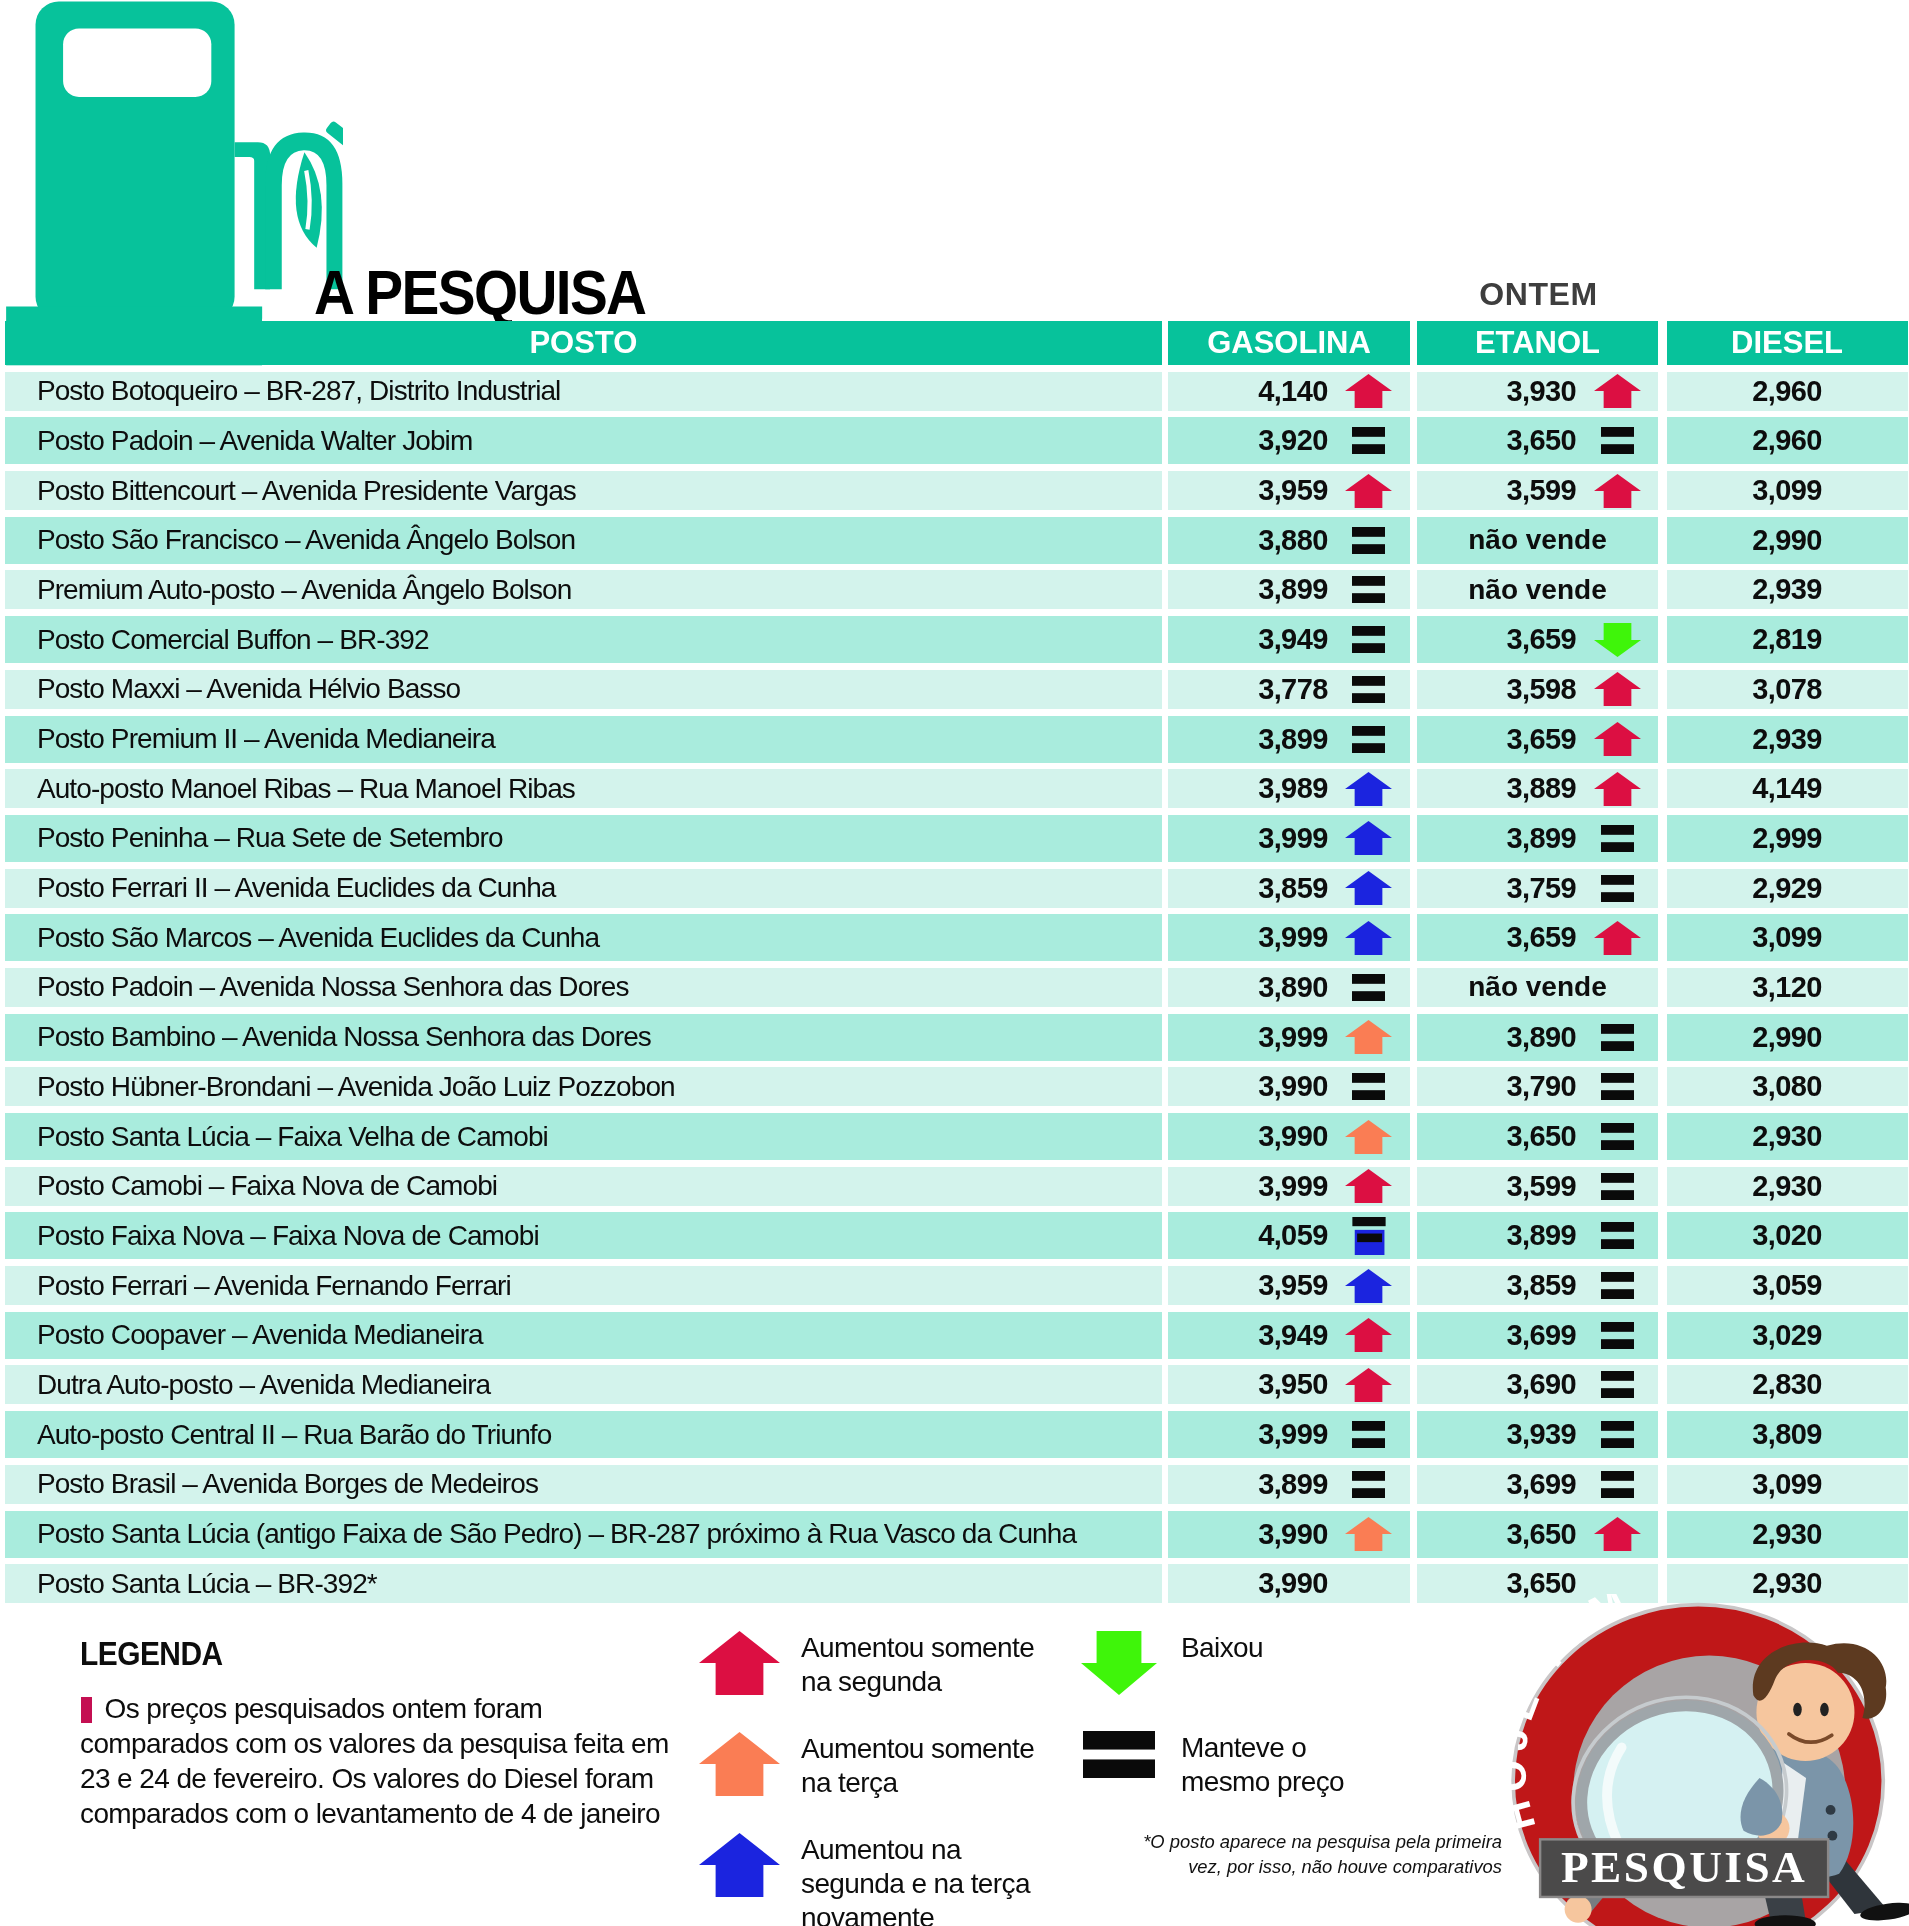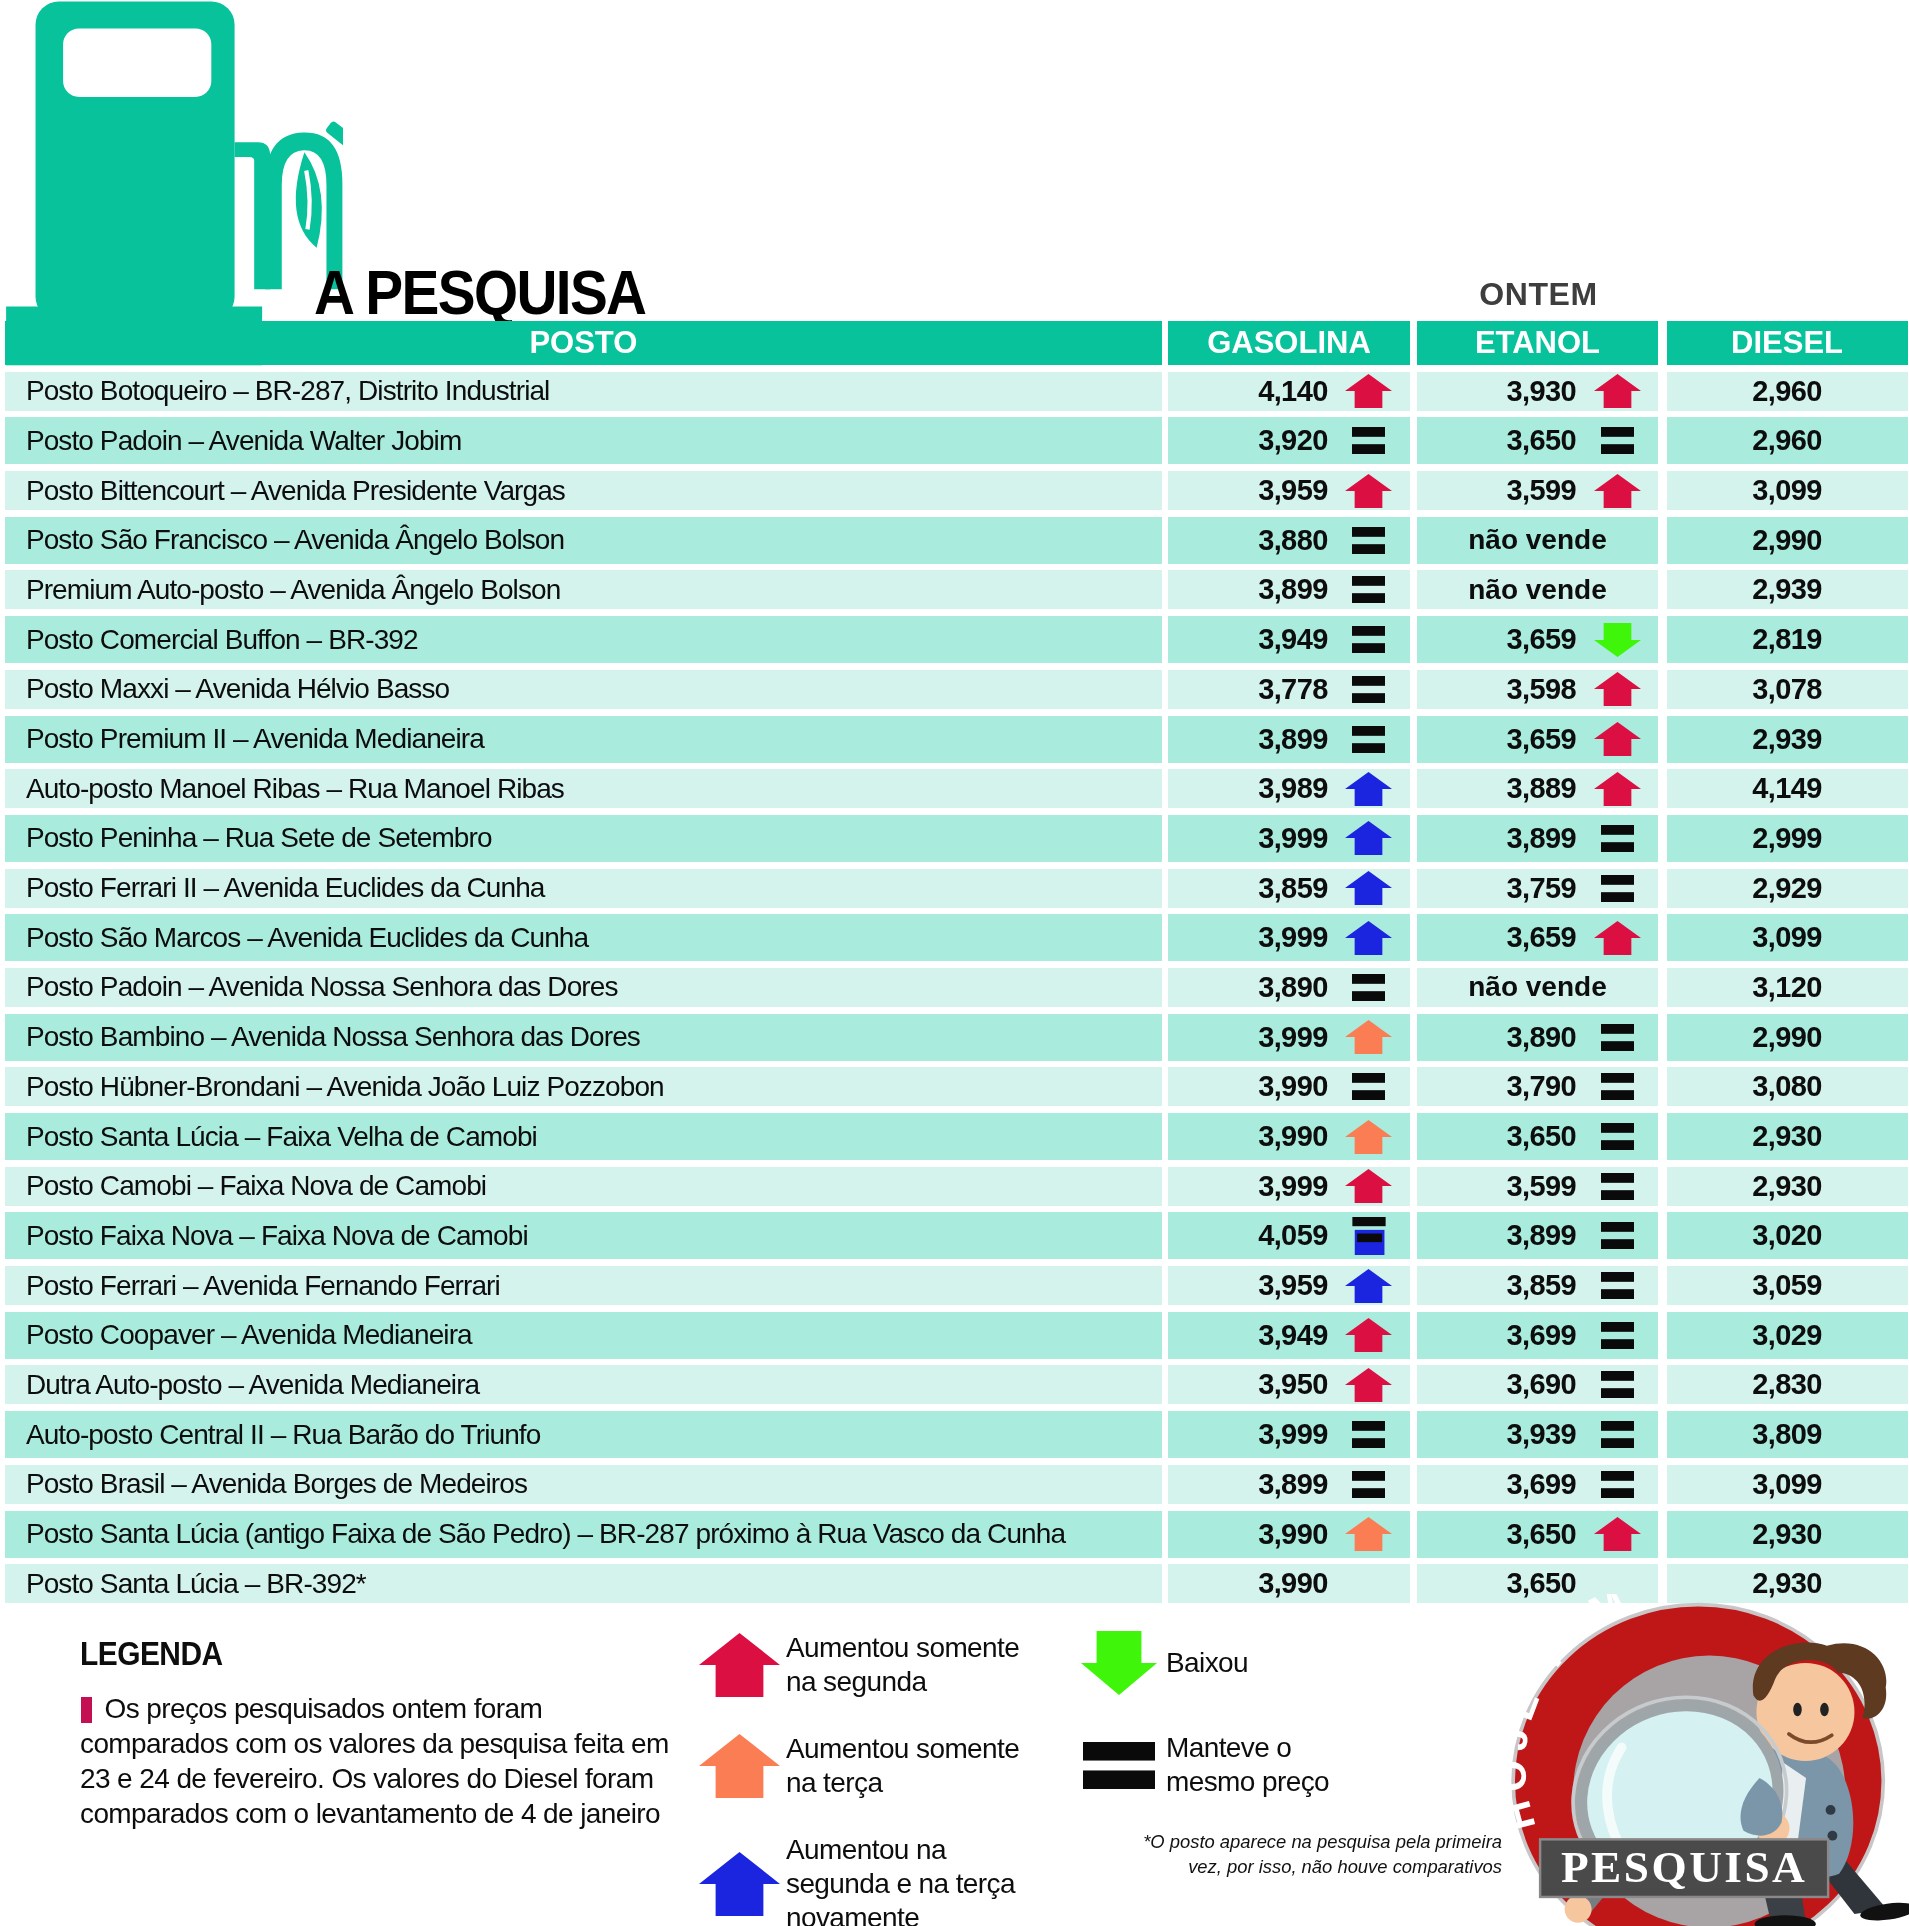--- a/index.html
+++ b/index.html
@@ -14,36 +14,36 @@
   .trow{display:flex;margin-bottom:6.7px}
   .c-posto{width:1157px}
   .c-gas{width:242px;margin-left:6.1px}
   .c-eta{width:241px;margin-left:7px}
   .c-die{width:241px;margin-left:8.6px}
   .hrow .hcell{height:44px;background:var(--teal);color:#fff;font-weight:bold;font-size:31px;
                display:flex;align-items:center;justify-content:center;letter-spacing:0px}
   .trow .cell{display:flex;align-items:center}
   .trow.light .cell{background:var(--rowLight);height:39px}
   .trow.dark  .cell{background:var(--rowDark);height:47px}
-  .cell.name{padding-left:21px;font-size:28px;letter-spacing:-0.9px}
+  .cell.name{padding-left:32px;font-size:28px;letter-spacing:-0.9px}
   .cell.price .val{flex:0 0 66%;text-align:right;font-size:29px;font-weight:bold;letter-spacing:-0.6px}
   .cell.price .ico{flex:1;display:flex;justify-content:center;align-items:center}
   .cell.price.center{justify-content:center}
   .cell.price.center .val{flex:none;text-align:right}
   .nv{width:100%;text-align:center;font-size:28px;font-weight:bold}
 
   .legend-h{position:absolute;left:80px;top:1634px;font-size:34px;font-weight:bold;letter-spacing:-0.6px;
             transform:scaleX(.88);transform-origin:left top}
   .bullet{position:absolute;left:81px;top:1697px;width:11px;height:26px;background:var(--bullet)}
   .legend-p{position:absolute;left:80px;top:1691px;width:619px;font-size:28px;line-height:35px;
             letter-spacing:-0.6px;white-space:pre-line;text-indent:24.5px}
   .lcol{position:absolute;display:flex;flex-direction:column}
   #lcol1{left:698px;top:1631px;gap:33px}
   #lcol2{left:1078px;top:1631px;gap:36px}
-  .litem{display:flex;align-items:center;gap:6px}
+  .litem{display:flex;align-items:flex-start;gap:21px}
   .licon{width:82px;display:flex;justify-content:center;align-items:center}
   .llabel{font-size:28px;line-height:34px;letter-spacing:-0.6px;white-space:pre-line}
   .footnote{position:absolute;left:1134px;top:1829px;width:368px;font-size:18.4px;line-height:25px;
             font-style:italic;text-align:right;white-space:pre-line;color:#111}
 
   .pump{position:absolute;left:0;top:0}
   .badge{position:absolute;left:1496px;top:1594px}
 </style>
 </head>
 <body style="--teal: #07C29B; --rowLight: #D3F3EC; --rowDark: #A9ECDD; --bullet: #C40F52;">

